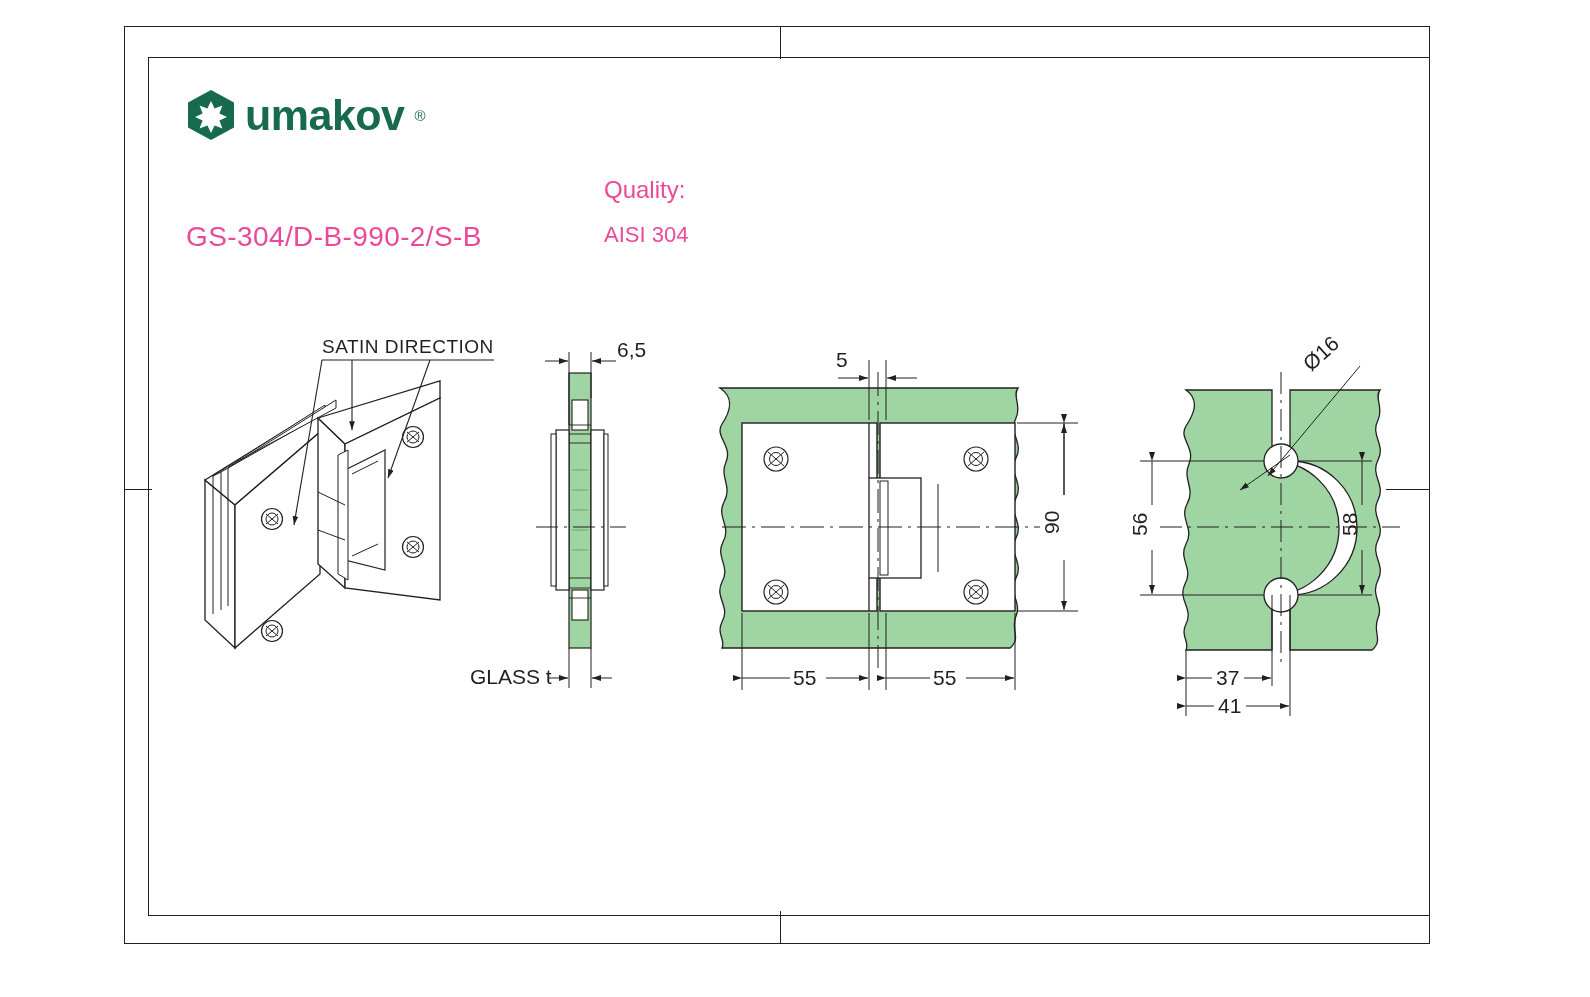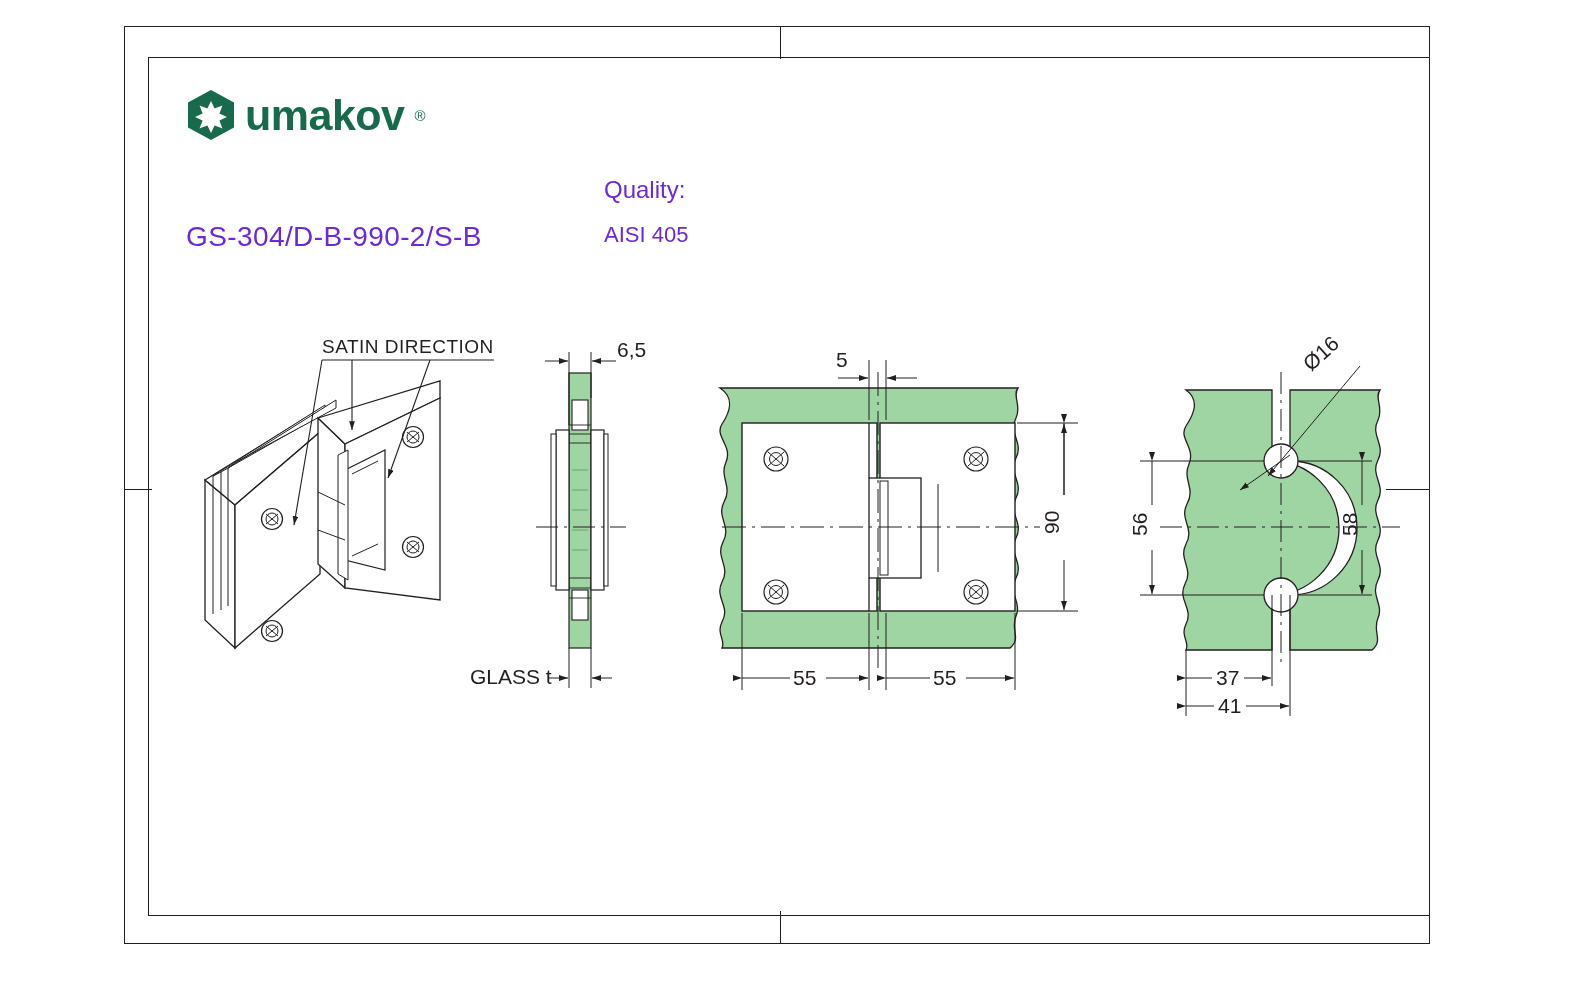--- a/index.html
+++ b/index.html
@@ -67,21 +67,21 @@
     line-height: 1;
   }
   #logo .reg {
     font-size: 15px;
     color: #176a4b;
     vertical-align: super;
     margin-left: 1px;
   }
 
   
-  .txt { position: absolute; color: #6d28d9; }
+  .txt { position: absolute; color: #ec4899; }
   #code-text {
     left: 186px;
     top: 221px;
     font-size: 28px;
     letter-spacing: 0.4px;
   }
   #quality-label {
     left: 604px;
     top: 176px;
     font-size: 24px;
@@ -129,21 +129,21 @@
         <polygon points="25,1 48,13.5 48,38.5 25,51 2,38.5 2,13.5" fill="#176a4b"></polygon>
         <path d="M25 12 L28.6 19.6 L36.5 16.5 L33.4 24.4 L41 28 L33.4 31.6 L36.5 39.5 L28.6 36.4 L25 44 L21.4 36.4 L13.5 39.5 L16.6 31.6 L9 28 L16.6 24.4 L13.5 16.5 L21.4 19.6 Z" fill="#ffffff"></path>
       </svg>
     </span>
     <span class="wordmark">umakov</span>
     <span class="reg">®</span>
   </div>
 
   <div class="txt" id="code-text">GS-304/D-B-990-2/S-B</div>
   <div class="txt" id="quality-label">Quality:</div>
-  <div class="txt" id="quality-value">AISI 405</div>
+  <div class="txt" id="quality-value">AISI 304</div>
 
   <svg class="stage" viewBox="0 0 1590 997">
     <defs>
       <marker id="ar" markerWidth="10" markerHeight="10" refX="9" refY="3" orient="auto">
         <path d="M0,0 L9,3 L0,6 z" fill="#231f20"></path>
       </marker>
       <marker id="arS" markerWidth="9" markerHeight="9" refX="8" refY="2.6" orient="auto">
         <path d="M0,0 L8,2.6 L0,5.2 z" fill="#231f20"></path>
       </marker>
     </defs>

